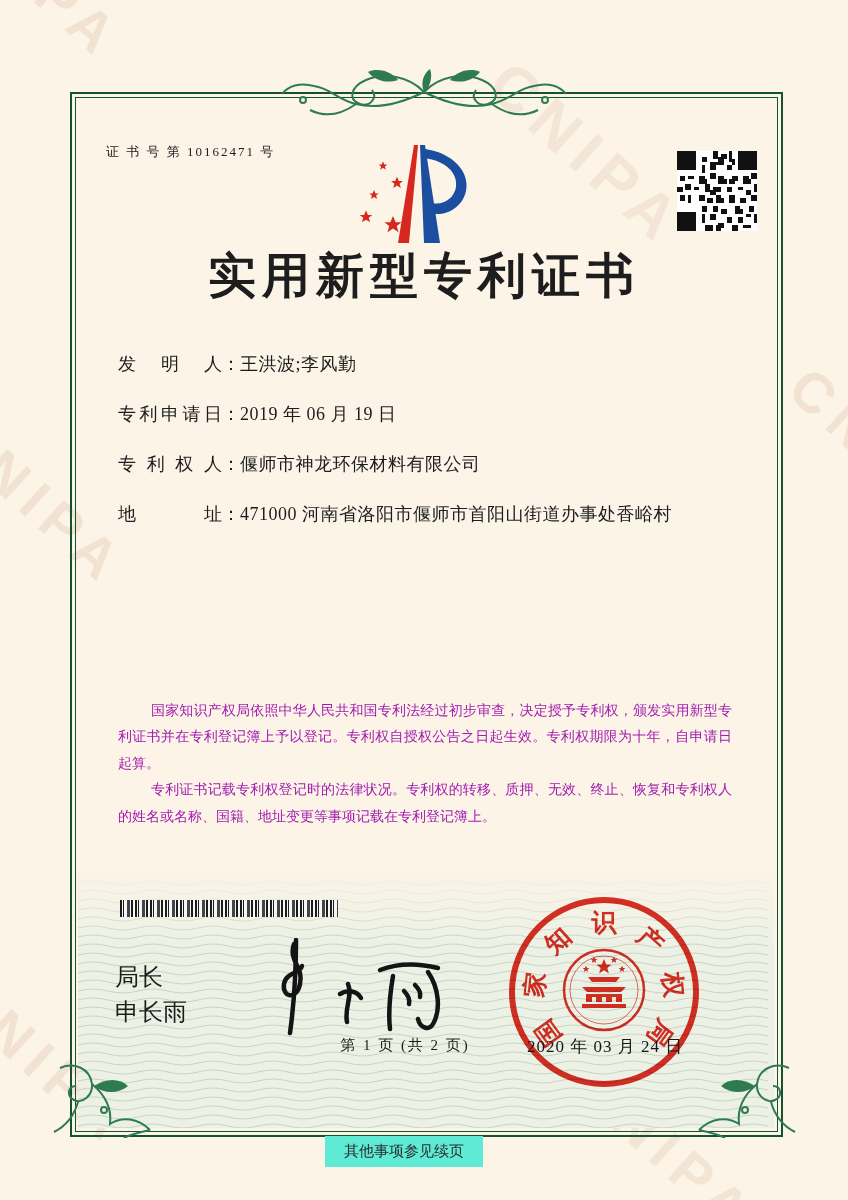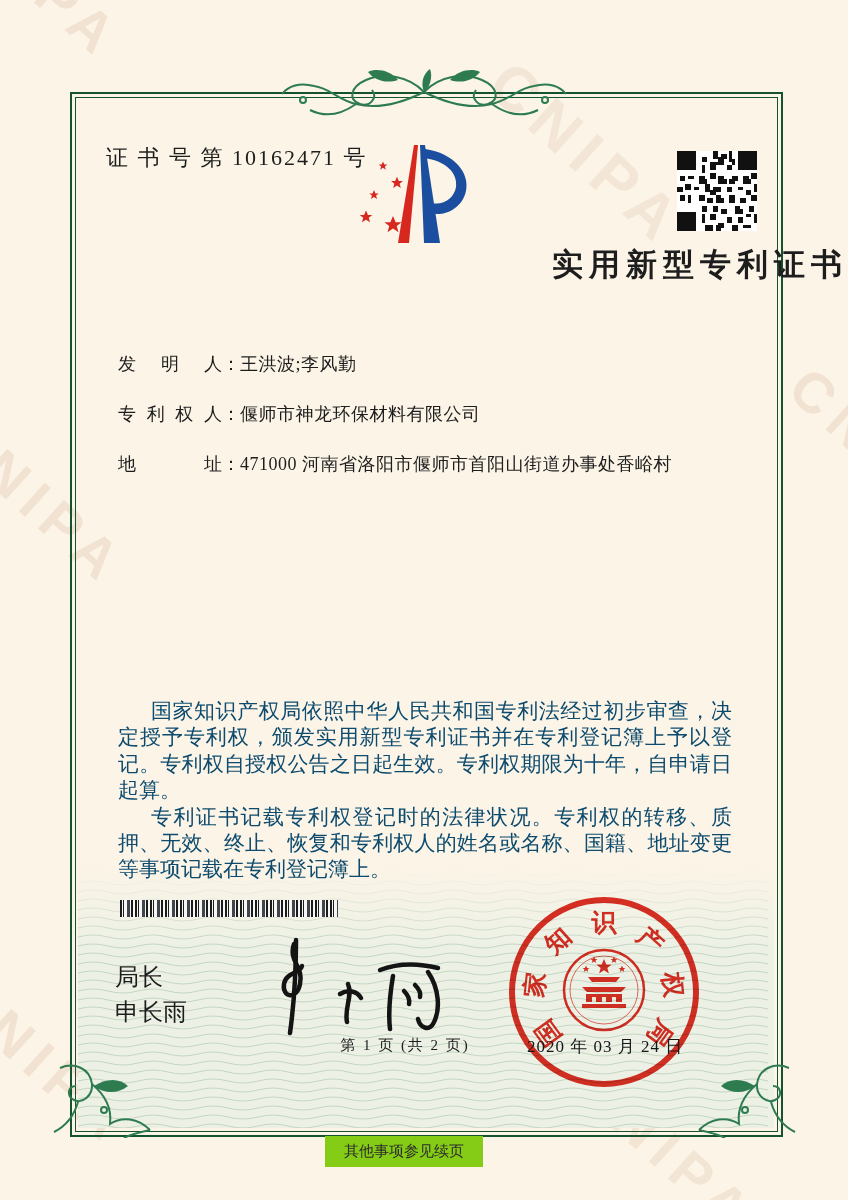--- a/index.html
+++ b/index.html
@@ -26,57 +26,57 @@
   .band{position:absolute;left:78px;top:868px;width:696px;height:260px;
         background:#edf1e5;z-index:1;overflow:hidden;}
   .band-fade{position:absolute;left:0;top:0;width:100%;height:78px;
         background:linear-gradient(180deg,#fbf4e7 0%,rgba(251,244,231,0) 100%);}
 
   .ornament{position:absolute;z-index:3;}
   .orn-top{left:254px;top:60px;}
   .orn-bl{left:50px;top:1060px;}
   .orn-br{left:684px;top:1060px;transform:scaleX(-1);}
 
-  .cert-no{position:absolute;left:106px;top:143px;font-size:22px;letter-spacing:2px;z-index:4;text-align:center;}
+  .cert-no{position:absolute;left:106px;top:143px;font-size:13px;letter-spacing:2px;z-index:4;text-align:center;}
   .logo{position:absolute;left:352px;top:139px;z-index:4;}
   .qr{position:absolute;left:677px;top:151px;z-index:4;}
 
-  .title{position:absolute;left:0;top:244px;width:848px;text-align:right;
-         font-size:31px;font-weight:bold;letter-spacing:6px;z-index:4;}
+  .title{position:absolute;left:0;top:244px;width:848px;text-align:center;
+         font-size:48px;font-weight:bold;letter-spacing:6px;z-index:4;}
 
   .fields{position:absolute;left:118px;top:351px;width:640px;font-size:18px;z-index:4;}
   .frow{line-height:27px;margin-bottom:23px;white-space:nowrap;}
   .flabel{display:inline-block;width:104px;text-align:justify;text-align-last:justify;vertical-align:bottom;}
   .fcolon{display:inline-block;width:18px;}
   .fval{letter-spacing:0.5px;}
   .fpair2{margin-left:56px;}
   .fpair2 .flabel{width:auto;text-align:left;text-align-last:left;}
 
   .paras{position:absolute;left:118px;top:698px;width:614px;z-index:4;
-         font-size:21px;line-height:26.4px;text-align:justify;color:#0c4a6e;}
+         font-size:14px;line-height:26.4px;text-align:justify;color:#a21caf;}
   .paras p{margin:0;text-indent:33px;}
 
   .barcode{position:absolute;left:120px;top:900px;width:218px;height:17px;z-index:4;
     background:repeating-linear-gradient(90deg,
       #1b1b1b 0px,#1b1b1b 2px,#f6f6f2 2px,#f6f6f2 3px,
       #1b1b1b 3px,#1b1b1b 4px,#f6f6f2 4px,#f6f6f2 7px,
       #40454d 7px,#40454d 10px,#f6f6f2 10px,#f6f6f2 11px,
       #1b1b1b 11px,#1b1b1b 13px,#f6f6f2 13px,#f6f6f2 15px);}
 
   .signblock{position:absolute;left:115px;top:960px;font-size:24px;line-height:35px;z-index:4;}
   .signature{position:absolute;left:252px;top:936px;z-index:5;}
 
   .seal{position:absolute;left:503px;top:894px;z-index:5;mix-blend-mode:multiply;opacity:0.95;}
   .seal-date{position:absolute;left:520px;top:1035px;width:170px;text-align:center;
              font-size:17px;color:#161616;z-index:6;letter-spacing:1px;}
 
   .page-footer{position:absolute;left:0;top:1036px;width:810px;text-align:center;
                font-size:15px;letter-spacing:2px;z-index:4;}
   .cont-note{position:absolute;left:325px;top:1136px;width:158px;height:31px;line-height:31px;
-             background:#84cc16;text-align:center;font-size:15px;color:#2c2c2c;z-index:4;}
+             background:#5eead4;text-align:center;font-size:15px;color:#2c2c2c;z-index:4;}
 </style>
 </head>
 <body>
 
 <div id="page">
 
   <div class="wm wm1">CNIPA</div>
   <div class="wm wm2">CNIPA</div>
   <div class="wm wm3">CNIPA</div>
   <div class="wm wm4">CNIPA</div>
@@ -196,20 +196,23 @@
     </g>
   </svg>
 
   <div class="title">实用新型专利证书</div>
 
   <div class="fields">
     <div class="frow">
       <span class="flabel">发明人</span><span class="fcolon">：</span><span class="fval">王洪波;李风勤</span>
     </div>
     <div class="frow">
+      <span class="flabel">专利申请日</span><span class="fcolon">：</span><span class="fval">2019 年 06 月 19 日</span>
+    </div>
+    <div class="frow">
       <span class="flabel">专利权人</span><span class="fcolon">：</span><span class="fval">偃师市神龙环保材料有限公司</span>
     </div>
     <div class="frow">
       <span class="flabel">地址</span><span class="fcolon">：</span><span class="fval">471000 河南省洛阳市偃师市首阳山街道办事处香峪村</span>
     </div>
   </div>
 
   <div class="paras">
     <p>国家知识产权局依照中华人民共和国专利法经过初步审查，决定授予专利权，颁发实用新型专利证书并在专利登记簿上予以登记。专利权自授权公告之日起生效。专利权期限为十年，自申请日起算。</p>
     <p>专利证书记载专利权登记时的法律状况。专利权的转移、质押、无效、终止、恢复和专利权人的姓名或名称、国籍、地址变更等事项记载在专利登记簿上。</p>

